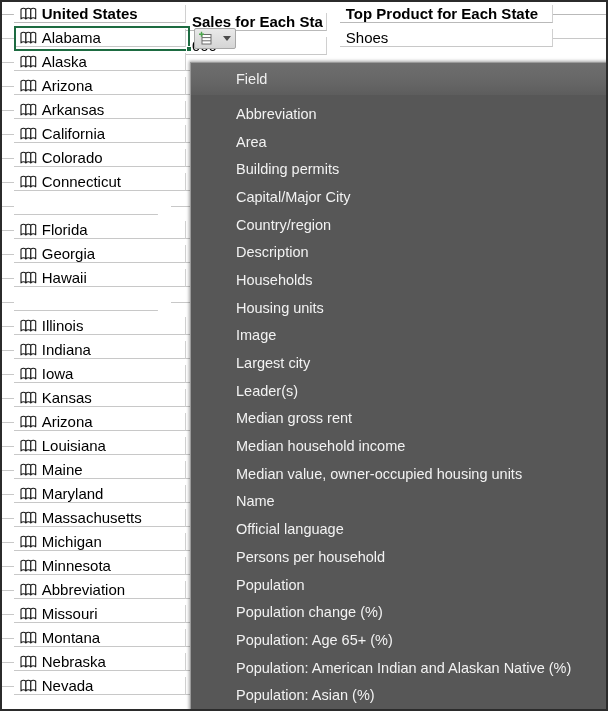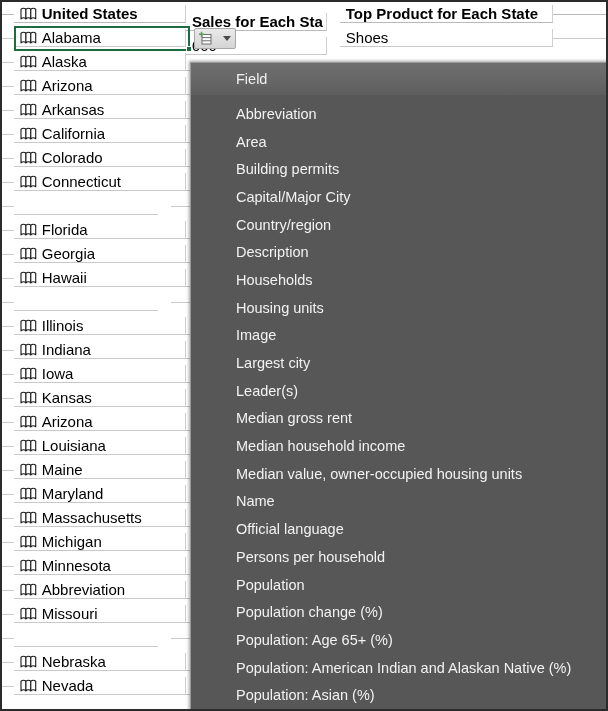--- a/index.html
+++ b/index.html
@@ -562,20 +562,30 @@
             </svg>
           </span>
           <span>Missouri</span>
         </div>
         <div class="cell c-sales"></div>
         <div class="cell c-prod"></div>
         <div class="cell c-blank"></div>
       </div>
       <div class="row">
         <div class="cell c-gutter"></div>
+        <div class="cell c-state">
+          <span class="map-icon">
+            <svg width="17" height="14" viewBox="0 0 17 14">
+              <path d="M1 2.2 C2.6 0.9 4.3 0.9 5.9 2.2 L5.9 11.8 C4.3 10.5 2.6 10.5 1 11.8 Z" fill="#ffffff" stroke="#1a1a1a" stroke-width="1.1" stroke-linejoin="round"></path>
+              <path d="M5.9 2.2 C7.5 0.9 9.2 0.9 10.8 2.2 L10.8 11.8 C9.2 10.5 7.5 10.5 5.9 11.8 Z" fill="#ffffff" stroke="#1a1a1a" stroke-width="1.1" stroke-linejoin="round"></path>
+              <path d="M10.8 2.2 C12.4 0.9 14.1 0.9 15.7 2.2 L15.7 11.8 C14.1 10.5 12.4 10.5 10.8 11.8 Z" fill="#ffffff" stroke="#1a1a1a" stroke-width="1.1" stroke-linejoin="round"></path>
+            </svg>
+          </span>
+          <span>Montana</span>
+        </div>
         <div class="cell c-sales"></div>
         <div class="cell c-prod"></div>
         <div class="cell c-blank"></div>
       </div>
       <div class="row">
         <div class="cell c-gutter"></div>
         <div class="cell c-state">
           <span class="map-icon">
             <svg width="17" height="14" viewBox="0 0 17 14">
               <path d="M1 2.2 C2.6 0.9 4.3 0.9 5.9 2.2 L5.9 11.8 C4.3 10.5 2.6 10.5 1 11.8 Z" fill="#ffffff" stroke="#1a1a1a" stroke-width="1.1" stroke-linejoin="round"></path>

